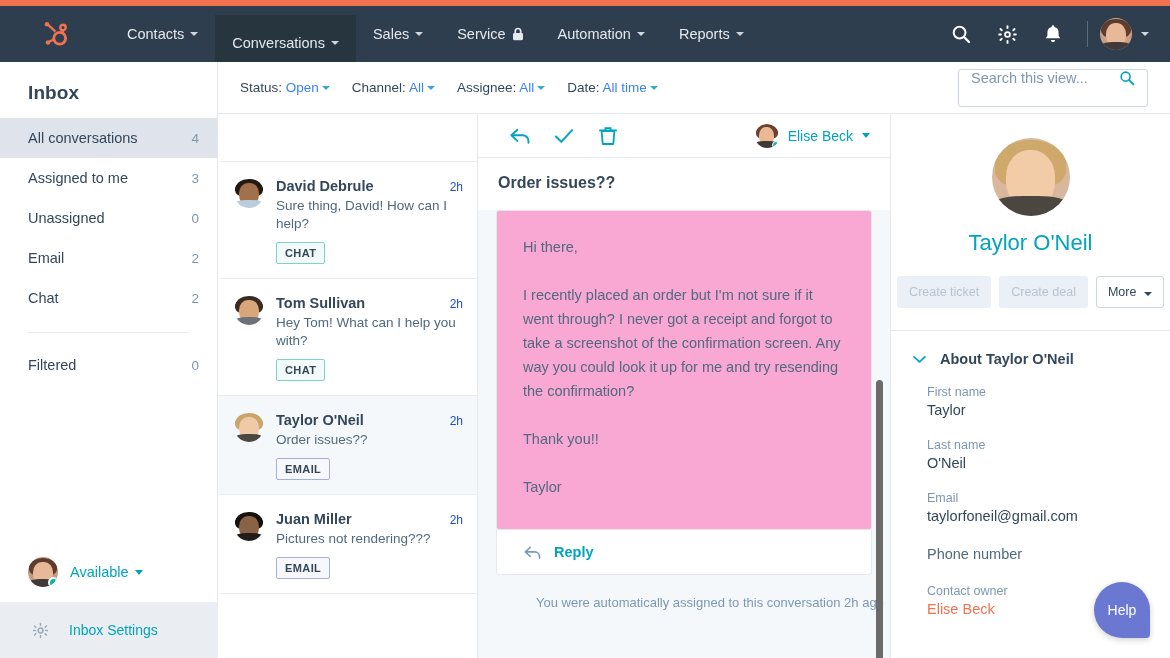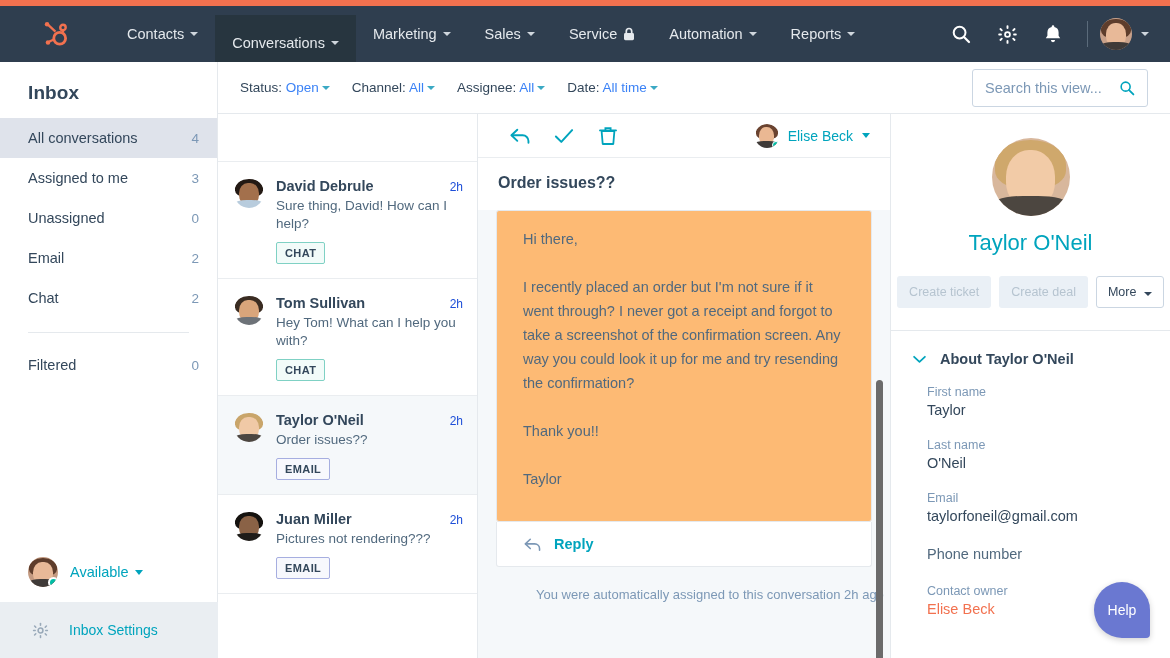--- a/index.html
+++ b/index.html
@@ -65,22 +65,22 @@
   
   .center { flex:1; display:flex; flex-direction:column; min-width:0; }
   .filterbar {
     height:52px; border-bottom:1px solid #e5e9ed; display:flex; align-items:center;
     padding:0 22px; gap:22px; background:#fff; flex:0 0 52px;
   }
   .filter { font-size:13.5px; color:#33475b; cursor:pointer; white-space:nowrap; }
   .filter .v { color:#3b82f6; }
   .filter .vcaret { display:inline-block; width:0;height:0;border-left:4px solid transparent;border-right:4px solid transparent;border-top:4.5px solid #3ba9c4; margin-left:3px; vertical-align:2px;}
   .searchbox {
-    margin-left:auto; width:176px; height:38px; border:1px solid #cbd6e2; border-radius:3px;
-    display:flex; align-items:center; padding:0 12px; background:#fff; cursor:text;
+    margin-left:auto; width:190px; height:38px; border:1px solid #cbd6e2; border-radius:3px;
+    display:flex; align-items:flex-start; padding:0 12px; background:#fff; cursor:text;
   }
   .searchbox .ph { color:#7c98b6; font-size:14.5px; flex:1; }
 
   .split { flex:1; display:flex; min-height:0; }
 
   
   .convlist { width:260px; flex:0 0 260px; border-right:1px solid #e5e9ed; background:#fff; overflow:hidden; position:relative;}
   .conv-partial-top { height:48px; border-bottom:1px solid #eaedf0; background:#fff;}
   .conv {
     display:flex; padding:16px 14px 14px 16px; border-bottom:1px solid #eaedf0; cursor:pointer; background:#fff;
@@ -104,21 +104,21 @@
   .thread-toolbar {
     height:44px; background:#fff; display:flex; align-items:center; padding:0 20px; flex:0 0 44px;
     border-bottom:1px solid #eaedf0;
   }
   .tb-icon { width:44px; height:44px; display:flex; align-items:center; justify-content:center; cursor:pointer;}
   .assignee { margin-left:auto; display:flex; align-items:center; gap:9px; cursor:pointer; }
   .assignee .av { width:24px;height:24px;border-radius:50%;position:relative;overflow:hidden;}
   .assignee .nm { color:#00a4bd; font-size:14px; }
   .thread-title { font-size:16px; font-weight:bold; color:#33475b; background:#fff; padding:16px 20px 18px 20px; }
   .msg-scroll { flex:1; position:relative; overflow:hidden; padding:0 18px; }
-  .msg-card { background:#fdba74; border:1px solid #e5e9ed; border-radius:3px; padding:16px 26px 30px 26px; }
+  .msg-card { background:#f9a8d4; border:1px solid #e5e9ed; border-radius:3px; padding:24px 26px 30px 26px; }
   .msg-p { font-size:14.5px; color:#51697e; line-height:24px; margin-bottom:24px; }
   .msg-p:last-child { margin-bottom:0; }
   .reply-bar { background:#fff; border:1px solid #e5e9ed; border-top:none; border-radius:0 0 3px 3px; padding:14px 26px; display:flex; align-items:center; gap:12px; cursor:pointer;}
   .reply-bar .t { color:#00a4bd; font-size:14.5px; font-weight:bold; }
   .assign-note { display:flex; align-items:center; gap:14px; padding:20px 26px 0 26px; }
   .assign-note .ln { flex:1; height:1px; background:#dde3ea; }
   .assign-note .tx { font-size:13px; color:#7c98b6; white-space:nowrap; }
   .vscroll { position:absolute; top:170px; right:7px; width:7px; height:310px; background:#6b6b6b; border-radius:4px; }
 
   
@@ -171,24 +171,20 @@
 
     <div class="navitem">
       <span>Contacts</span>
       <i class="caret"></i>
     </div>
     <div class="navitem active">
       <span>Conversations</span>
       <i class="caret"></i>
     </div>
     <div class="navitem">
-      <span>Marketing</span>
-      <i class="caret"></i>
-    </div>
-    <div class="navitem">
       <span>Sales</span>
       <i class="caret"></i>
     </div>
     <div class="navitem">
       <span>Service</span>
       <svg width="12" height="14" viewBox="0 0 12 14">
         <rect x="1" y="6" width="10" height="7.2" rx="1.4" fill="#e5e9ed"></rect>
         <path d="M3.3 6 V4.2 a2.7 2.7 0 0 1 5.4 0 V6" fill="none" stroke="#e5e9ed" stroke-width="1.7"></path>
       </svg>
     </div>

